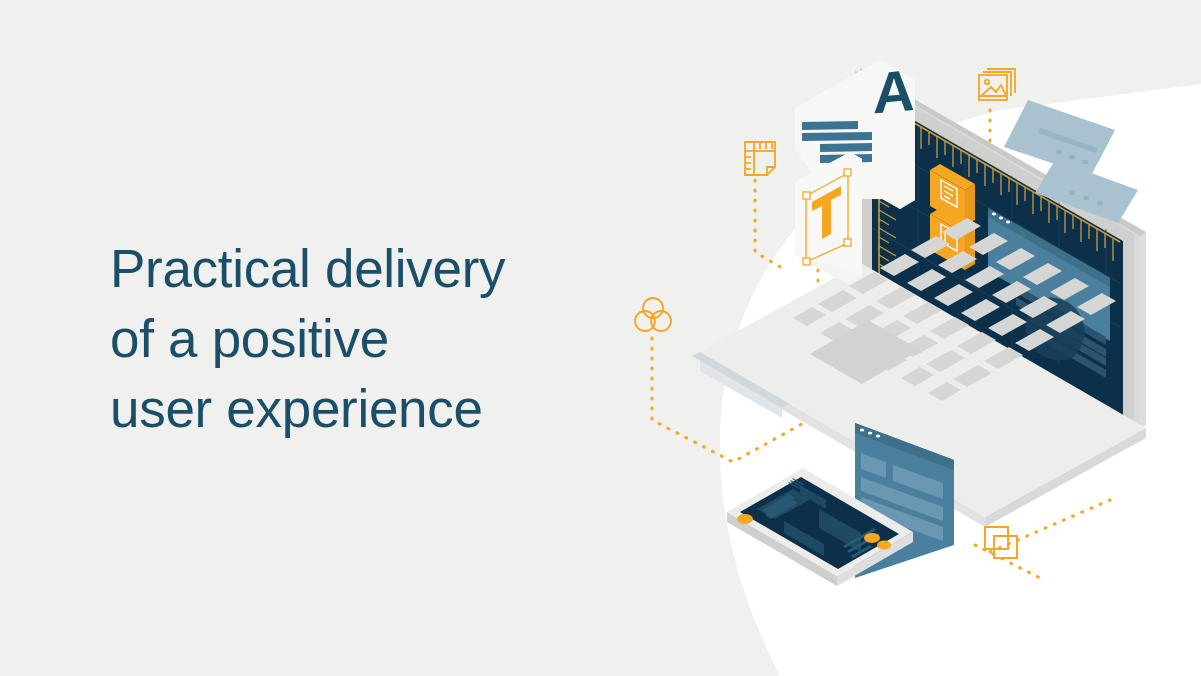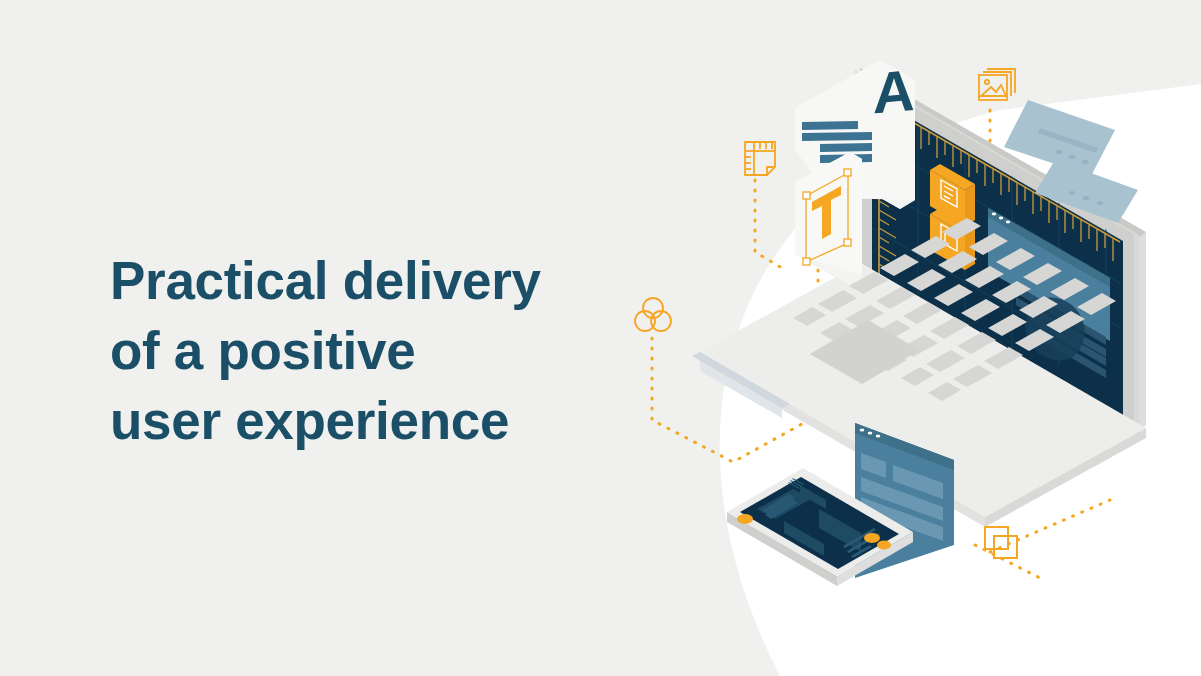--- a/index.html
+++ b/index.html
@@ -24,25 +24,25 @@
   #bg-layer {
     position: absolute;
     inset: 0;
     width: 1201px;
     height: 676px;
   }
   
   #headline {
     position: absolute;
     left: 110px;
-    top: 210px;
+    top: 198px;
     width: 520px;
     font-size: 53px;
     line-height: 70px;
-    font-weight: bold;
+    font-weight: normal;
     letter-spacing: -0.3px;
     color: #1b4f68;
     white-space: pre-line;
   }
   
   #illustration {
     position: absolute;
     left: 0;
     top: 0;
     width: 1201px;

